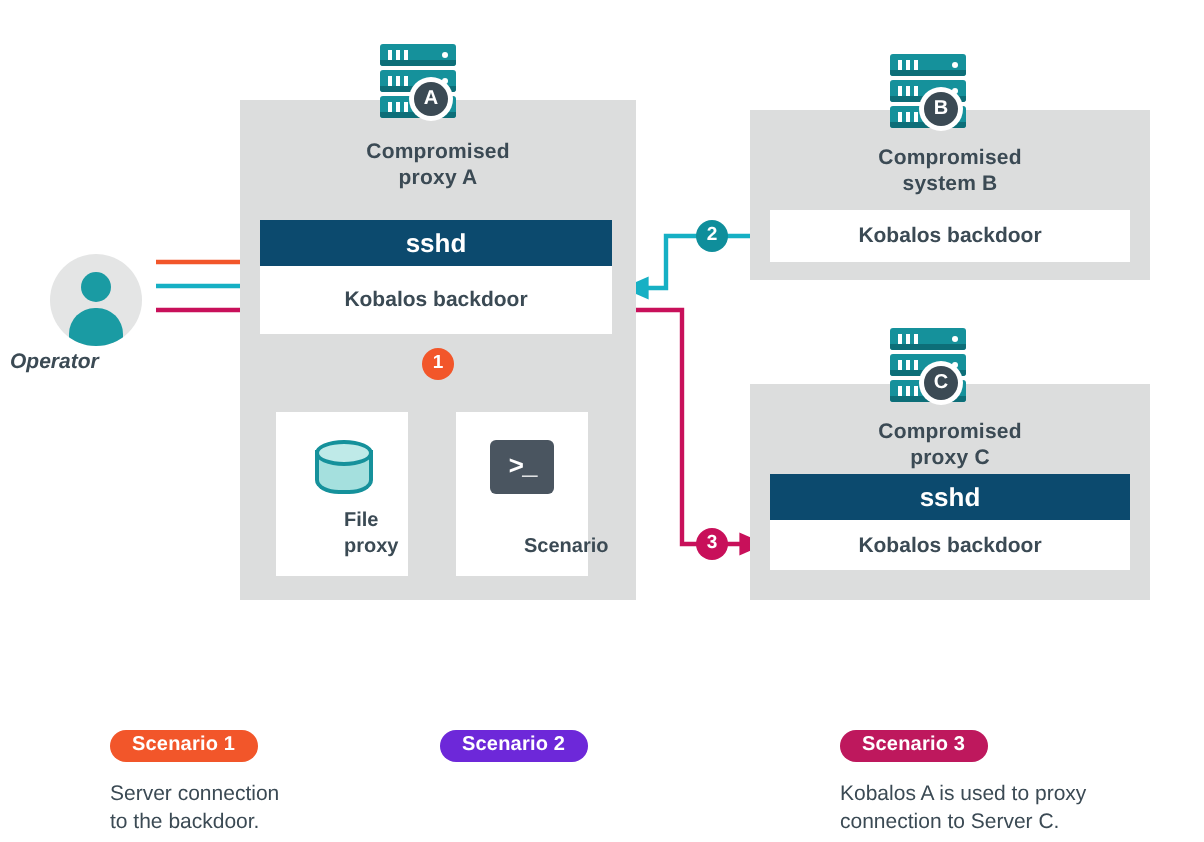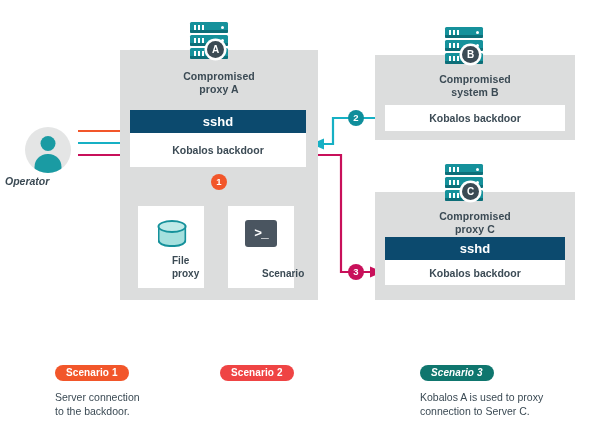--- a/index.html
+++ b/index.html
@@ -141,22 +141,22 @@
   
   .legend-item{position:absolute;top:342px;margin-top:20px;}
   #legend-1{left:55px;}
   #legend-2{left:220px;}
   #legend-3{left:420px;}
   .legend-pill{
     display:inline-block;border-radius:9px;padding:2px 11px 3px;
     color:#ffffff;font-size:10px;font-weight:700;letter-spacing:.1px;
   }
   #pill-1{background:#f2562a;}
-  #pill-2{background:#ef4444;}
-  #pill-3{background:#0f766e;font-style:italic;}
+  #pill-2{background:#6d28d9;}
+  #pill-3{background:#be185d;}
   .legend-text{
     margin-top:9px;font-size:10.5px;line-height:14px;color:#3b4a54;
     white-space:pre-line;
   }
 
   svg.wires{position:absolute;left:0;top:0;width:602px;height:421px;
     pointer-events:none;overflow:visible;}
 </style>
 </head>
 <body>

